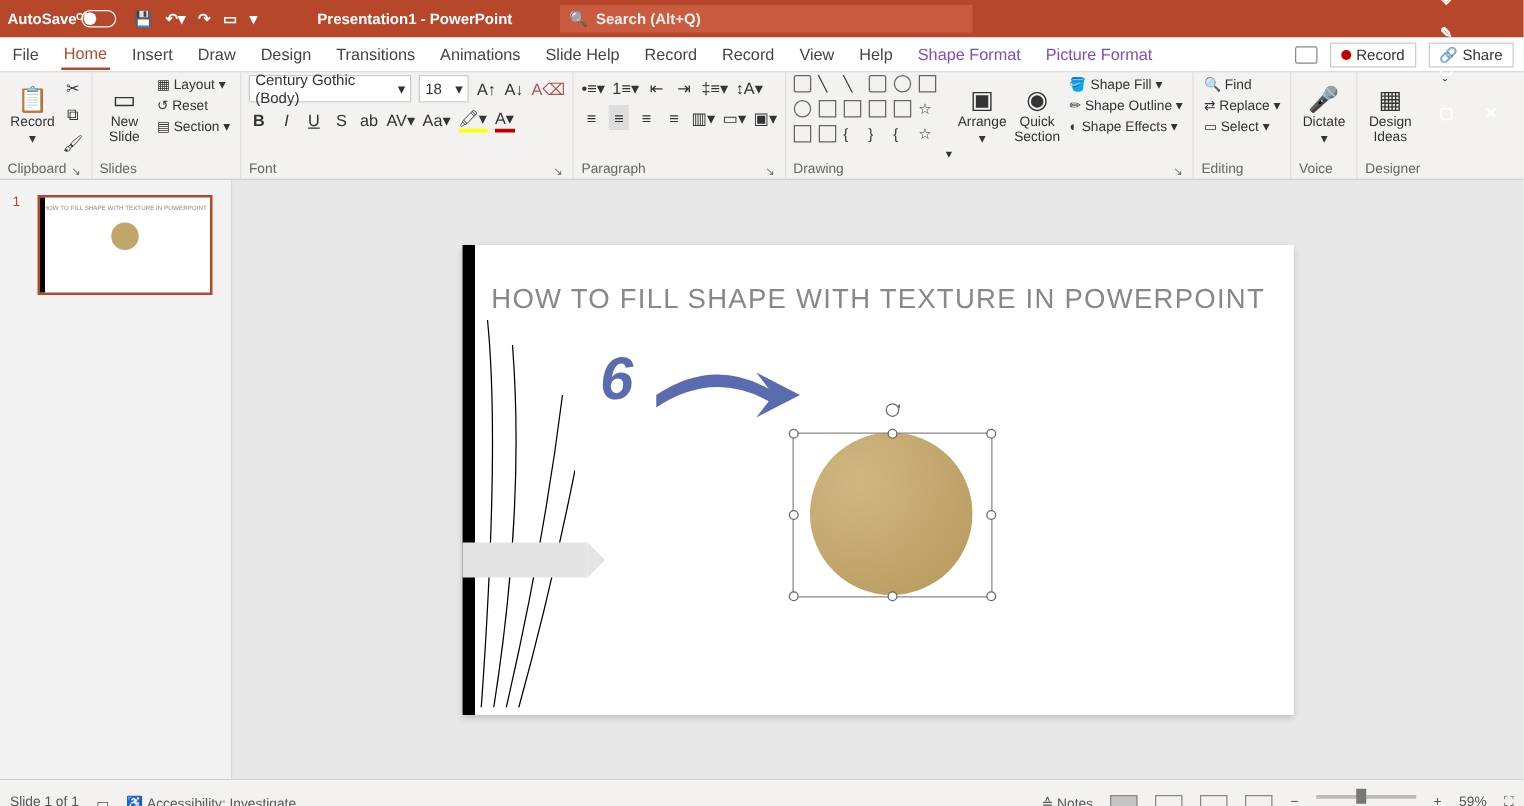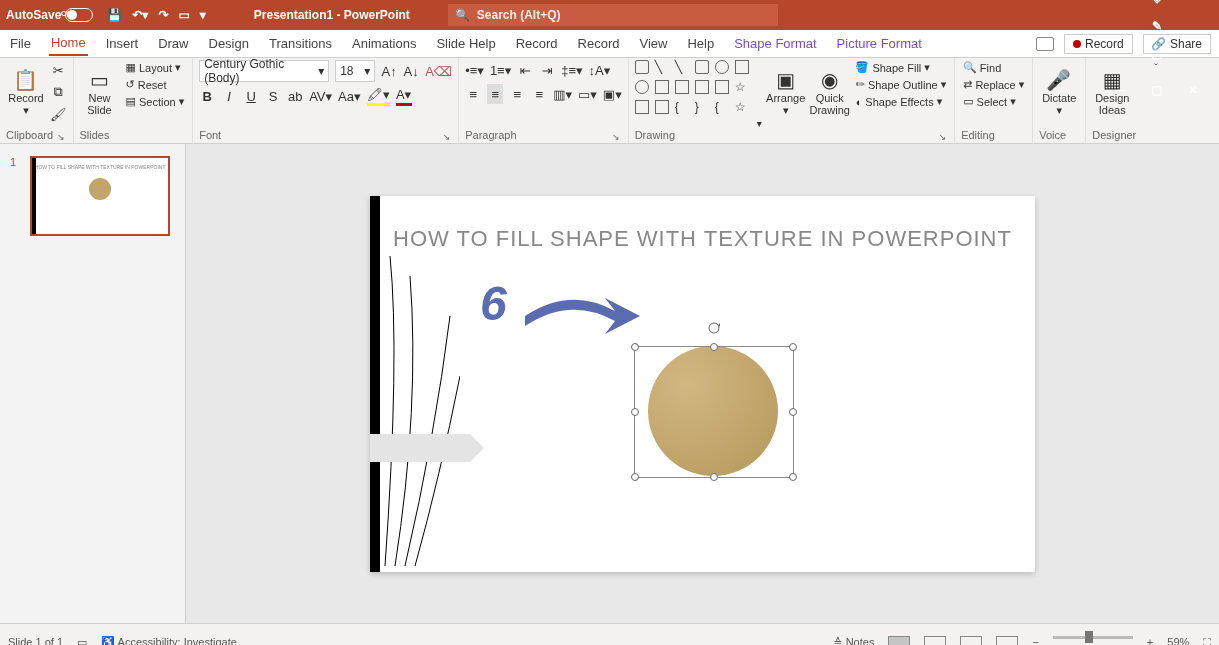--- a/index.html
+++ b/index.html
@@ -267,21 +267,21 @@
           <span style="background:none;border:none">{</span>
           <span style="background:none;border:none">}</span>
           <span style="background:none;border:none">{</span>
           <span style="background:none;border:none">☆</span>
       </div>
       <span style="align-self:flex-end;font-size:10px">▾</span>
       <div class="big-btn"><span class="ico">▣</span><span>Arrange</span>▾</div>
       <div class="big-btn">
           <span class="ico">◉</span>
           <span style="white-space:pre-line;line-height:1.1">Quick
-Drawing</span>
+Section</span>
         </div>
       <div class="stacked">
         <div class="small-btn"><span>🪣</span><span>Shape Fill</span> ▾</div>
         <div class="small-btn"><span>✏</span><span>Shape Outline</span> ▾</div>
         <div class="small-btn"><span>◐</span><span>Shape Effects</span> ▾</div>
       </div>
     </div>
     <div class="label"><span>Drawing</span><span class="launcher">↘</span></div>
   </div>
 

